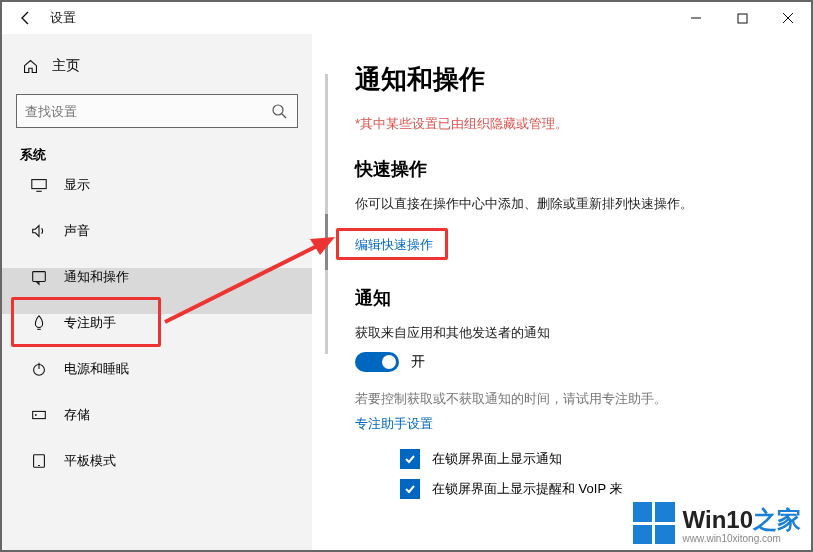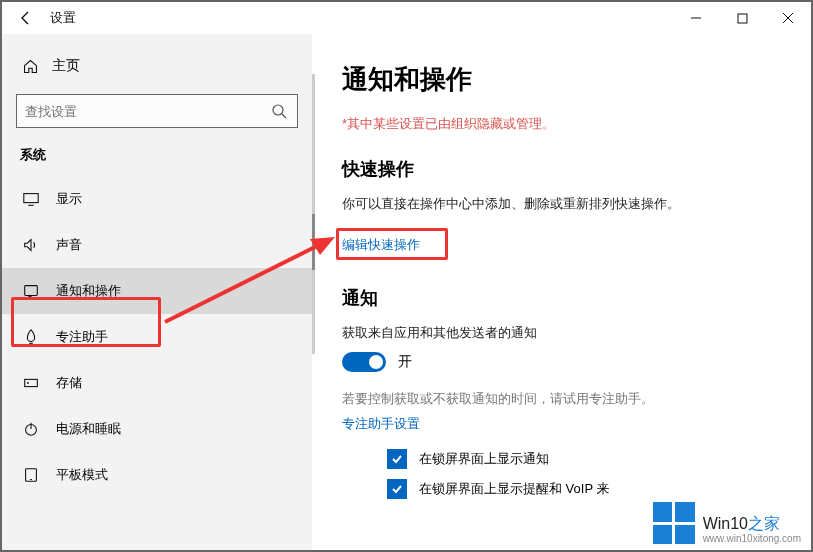--- a/index.html
+++ b/index.html
@@ -6,34 +6,34 @@
 html, body { width: 813px; height: 552px; overflow: hidden; background: #fff; position: relative; }
 
 .window { width: 813px; height: 552px; border: 2px solid #666; background: #fff; position: relative; }
 
 .titlebar { height: 32px; display: flex; align-items: center; padding-left: 8px; }
 .titlebar .back { width: 32px; height: 32px; display: flex; align-items: center; justify-content: center; cursor: pointer; }
 .titlebar .title { font-size: 13px; margin-left: 8px; color: #111; }
 .winctrls { position: absolute; right: 0; top: 0; display: flex; }
 .winctrls .wc { width: 46px; height: 32px; display: flex; align-items: center; justify-content: center; cursor: pointer; }
 
-.body { display: flex; height: calc(100% - 32px); }
+.body { display: flex; height: calc(100% - 32px); gap: 13px; }
 .sidebar { width: 310px; background: #f3f3f3; padding: 14px 0 0 0; position: relative; }
 .home { display: flex; align-items: center; height: 36px; padding-left: 18px; cursor: pointer; }
 .home .icon { width: 20px; display: flex; justify-content: center; }
 .home span.lbl { font-size: 14px; margin-left: 12px; }
 
 .search { margin: 10px 14px 18px 14px; height: 34px; border: 1px solid #666; background: #fbfbfb; display: flex; align-items: center; padding: 0 8px; }
 .search input { flex: 1; border: none; outline: none; background: transparent; font-size: 13px; color: #6d28d9; }
 .search .sicon { width: 20px; display: flex; justify-content: center; }
 
 .group-label { font-size: 13px; font-weight: 600; padding: 0 18px; margin-bottom: 12px; }
 
 .nav { list-style: none; }
-.nav li { height: 46px; display: flex; align-items: center; padding-left: 18px; cursor: pointer; }
+.nav li { height: 46px; display: flex; padding-left: 26px; cursor: pointer; }
 .nav li .icon { width: 22px; display: flex; justify-content: center; color: #222; }
 .nav li .lbl { font-size: 13px; margin-left: 14px; }
 .nav li.active { background: #d9d9d9; }
 
 .content { flex: 1; padding: 28px 26px 0 30px; position: relative; overflow: hidden; }
 .content h1 { font-size: 26px; font-weight: 600; margin-bottom: 18px; }
 .warning { color: #d9534f; font-size: 13px; margin-bottom: 24px; }
 .content h2 { font-size: 18px; font-weight: 600; margin-bottom: 14px; }
 .desc { font-size: 13px; color: #222; margin-bottom: 22px; }
 .link { color: #0067c0; font-size: 13px; cursor: pointer; display: inline-block; }
@@ -59,21 +59,21 @@
 .rb-link { left: 334px; top: 226px; width: 112px; height: 32px; }
 
 
 .arrow { position: absolute; left: 158px; top: 225px; width: 180px; height: 100px; pointer-events: none; }
 
 
 .watermark { position: absolute; right: 10px; bottom: 6px; display: flex; align-items: flex-end; }
 .watermark .logo { width: 42px; height: 42px; display: grid; grid-template-columns: 1fr 1fr; grid-template-rows: 1fr 1fr; gap: 3px; margin-right: 8px; }
 .watermark .logo div { background: #1b7fd6; }
 .watermark .wt { line-height: 1.1; }
-.watermark .wt .big { font-size: 16px; font-weight: 400; color: #222; }
+.watermark .wt .big { font-size: 24px; font-weight: 700; color: #222; }
 .watermark .wt .big .blue { color: #1b7fd6; }
 .watermark .wt .small { font-size: 10px; color: #888; }
 </style>
 </head>
 <body>
 
 <div class="window">
 
   <div class="titlebar">
     <div class="back">
@@ -157,34 +157,34 @@
               <svg width="18" height="18" viewBox="0 0 20 20">
                 <path d="M10 2 Q6 6 6 11 A4 4 0 0 0 14 11 Q14 6 10 2 Z" stroke="#111" stroke-width="1.2" fill="none"></path>
                 <line x1="8" y1="17" x2="12" y2="17" stroke="#111" stroke-width="1.2"></line>
               </svg>
             </span>
           <span class="lbl">专注助手</span>
         </li>
         <li>
           <span class="icon">
               <svg width="18" height="18" viewBox="0 0 20 20">
+                <circle cx="10" cy="11" r="6" stroke="#111" stroke-width="1.2" fill="none"></circle>
+                <line x1="10" y1="3" x2="10" y2="10" stroke="#111" stroke-width="1.2"></line>
+              </svg>
+            </span>
+          <span class="lbl">电源和睡眠</span>
+        </li>
+        <li>
+          <span class="icon">
+              <svg width="18" height="18" viewBox="0 0 20 20">
                 <rect x="3" y="6" width="14" height="8" stroke="#111" stroke-width="1.2" fill="none"></rect>
                 <circle cx="6.5" cy="10" r="1" fill="#111"></circle>
               </svg>
             </span>
           <span class="lbl">存储</span>
-        </li>
-        <li>
-          <span class="icon">
-              <svg width="18" height="18" viewBox="0 0 20 20">
-                <circle cx="10" cy="11" r="6" stroke="#111" stroke-width="1.2" fill="none"></circle>
-                <line x1="10" y1="3" x2="10" y2="10" stroke="#111" stroke-width="1.2"></line>
-              </svg>
-            </span>
-          <span class="lbl">电源和睡眠</span>
         </li>
         <li>
           <span class="icon">
               <svg width="18" height="18" viewBox="0 0 20 20">
                 <rect x="4" y="3" width="12" height="14" rx="1" stroke="#111" stroke-width="1.2" fill="none"></rect>
                 <line x1="9" y1="15" x2="11" y2="15" stroke="#111" stroke-width="1.2"></line>
               </svg>
             </span>
           <span class="lbl">平板模式</span>
         </li>

